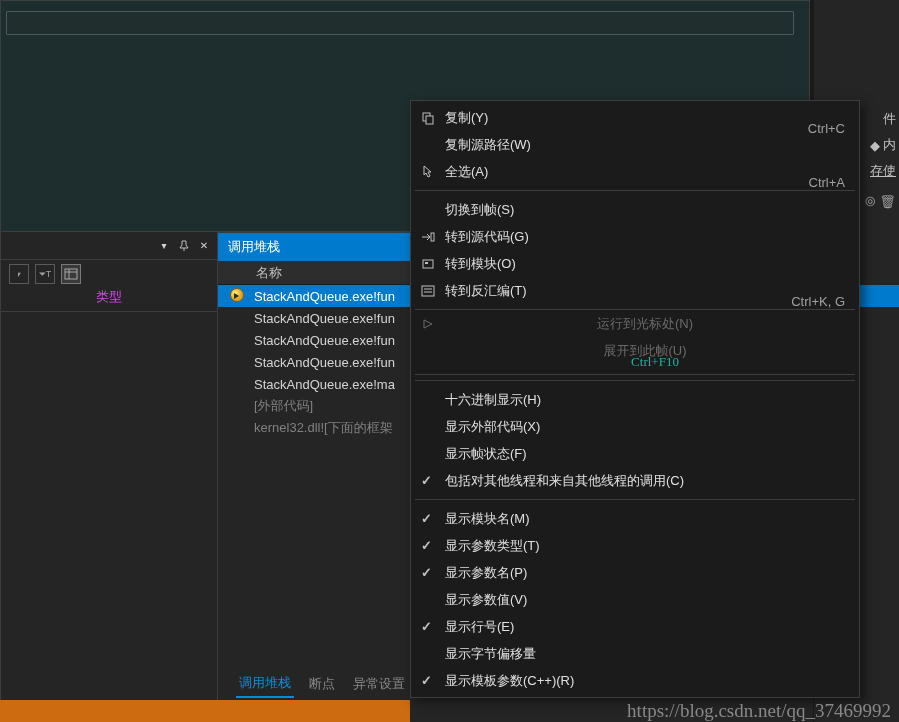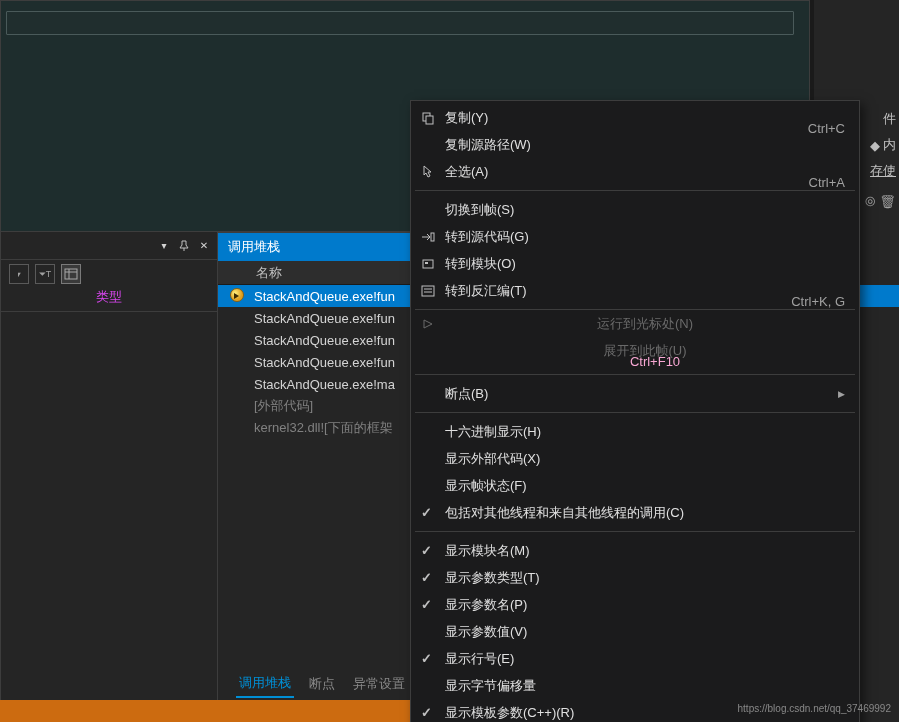--- a/index.html
+++ b/index.html
@@ -241,21 +241,21 @@
       padding-right: 12px;
       color: #e0e0e0;
       position: relative;
     }
     .menu-item.disabled {
       color: #6a6a6a;
       flex-direction: column;
     }
     .menu-label { flex: 1; }
     .menu-shortcut { color: #a0a0a0; margin-left: 20px; margin-top: 21px; }
-    .menu-item.disabled .menu-shortcut { color: #f9a8d4; }
+    .menu-item.disabled .menu-shortcut { color: #14b8a6; font-family: Liberation Serif, serif; }
     .menu-separator {
       height: 1px;
       background: #3d3d3d;
       margin: 5px 2px;
     }
     .menu-icon {
       position: absolute;
       left: 6px;
       width: 18px;
       height: 18px;
@@ -270,25 +270,25 @@
       width: 14px;
       color: #c0c0c0;
       font-weight: bold;
     }
     .menu-arrow {
       color: #a0a0a0;
       font-size: 9px;
     }
     .watermark {
       position: absolute;
-      bottom: 8px;
+      bottom: 0;
       right: 8px;
       color: #888;
-      font-size: 10px;
-      font-family: Liberation Sans, sans-serif;
+      font-size: 19px;
+      font-family: Liberation Serif, serif;
       z-index: 200;
     }
     .selected-blue-row {
       position: absolute;
       left: 855px;
       top: 285px;
       width: 45px;
       height: 22px;
       background: #007acc;
     }
@@ -471,24 +471,20 @@
           <path d="M2 2 L10 6 L2 10 Z" fill="none" stroke="#6a6a6a"></path>
         </svg>
     </div>
     <span class="menu-label">运行到光标处(N)</span>
     <span class="menu-shortcut">Ctrl+F10</span>
   </div>
   <div class="menu-item disabled">
     <span class="menu-label">展开到此帧(U)</span>
   </div>
   <div class="menu-separator"></div>
-  <div class="menu-item">
-    <span class="menu-label">断点(B)</span>
-    <span class="menu-arrow">▶</span>
-  </div>
   <div class="menu-separator"></div>
   <div class="menu-item">
     <span class="menu-label">十六进制显示(H)</span>
   </div>
   <div class="menu-item">
     <span class="menu-label">显示外部代码(X)</span>
   </div>
   <div class="menu-item">
     <span class="menu-label">显示帧状态(F)</span>
   </div>

